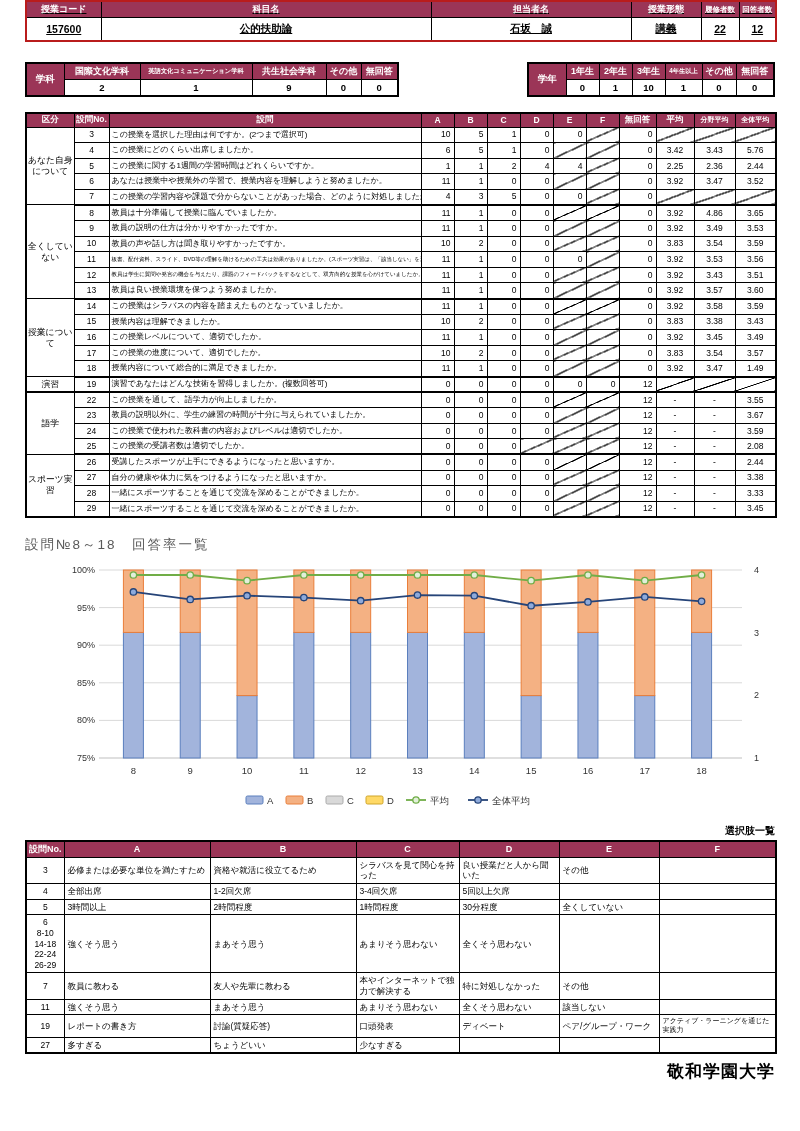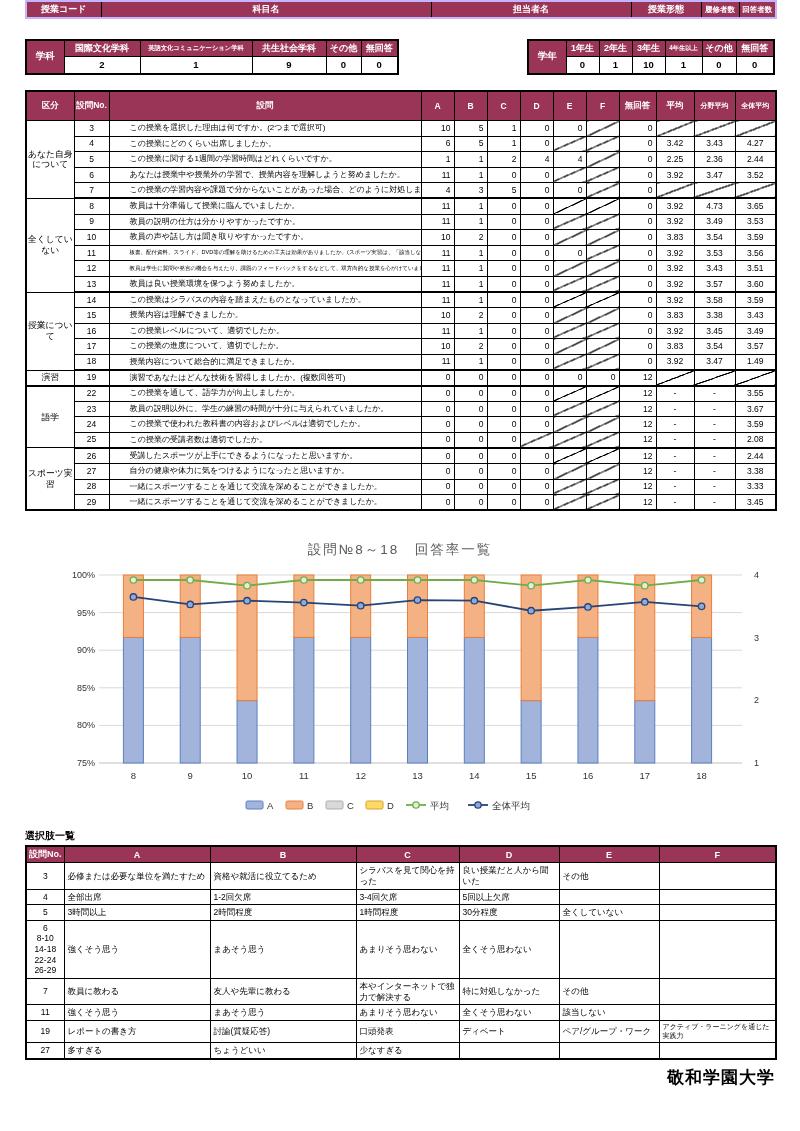--- a/index.html
+++ b/index.html
@@ -9,60 +9,60 @@
     font-family:"Liberation Sans","DejaVu Sans",sans-serif; overflow:hidden;
   }
   .content { padding:0 25px; }
   .page-title { text-align:center; font-weight:bold; font-size:14px; margin:32px 0 10px; letter-spacing:1px; }
 
   table { border-collapse:collapse; table-layout:fixed; width:100%; }
   th,td { overflow:hidden; }
   .hd { background:#9b3557; color:#fff; font-weight:bold; font-size:9px; }
 
   
-  .course-table { border:2px solid #c4b5fd; }
+  .course-table { border:2px solid #b91c1c;text-decoration:underline; }
   .course-table th,.course-table td { border:1px solid #000; }
   .course-table th { height:15px; }
   .course-table td { height:23px; text-align:center; font-size:10.5px; font-weight:bold; }
   .th-sm { font-size:7.5px; }
 
   
   .sub-row { display:flex; justify-content:space-between; margin-top:20px; }
   .mini-table { border:2px solid #000; }
   .mini-table th,.mini-table td { border:1px solid #000; }
   .mini-table th { height:16px; }
   .mini-table td { height:17px; text-align:center; font-size:9.5px; font-weight:bold; }
   .dept-table { width:372px; } .grade-table { width:246px; }
   .th-xs { font-size:6.3px; }
   .lbl { font-size:9.5px; }
 
   
   .survey-table { margin-top:15px; border:2px solid #000; }
   .survey-table th,.survey-table td { border:1px solid #000; padding:0; }
-  .survey-table th { height:30px; font-size:8.5px; }
+  .survey-table th { height:14px; font-size:8.5px; }
   .survey-table th.th-xxs { font-size:7px; }
   .survey-table td { height:15.6px; font-size:8.5px; line-height:1.05; white-space:nowrap; }
   .survey-table tr.sec-end td { border-bottom:2px solid #000; }
   td.cat { text-align:center; font-size:8.8px; white-space:normal; line-height:1.25; }
   td.qno { text-align:center; }
-  td.q { text-align:left; font-size:8px; padding:0 20px; }
+  td.q { text-align:left; font-size:8px; padding:0 2px; }
   td.q.sm { font-size:5.5px; }
   td.num { text-align:right; padding-right:3px; }
   td.avg { text-align:center; }
   td.diag {
     background:linear-gradient(to bottom right, transparent calc(50% - 0.6px),
       #000 calc(50% - 0.6px), #000 calc(50% + 0.6px), transparent calc(50% + 0.6px));
   }
 
   
-  .chart-title { text-align:center; font-size:13.5px; color:#595959; margin:30px 0 2px; letter-spacing:2px; }
+  .chart-title { text-align:left; font-size:13.5px; color:#595959; margin:18px 0 2px; letter-spacing:2px; }
   .chart-svg { display:block; width:750px; height:258px; }
 
   
-  .choices-title { font-size:10px; font-weight:bold; margin:10px 0 2px; }
+  .choices-title { font-size:10px; font-weight:bold; margin:10px 0 2px;text-align:right; }
   .choices-table { border:2px solid #000; }
   .choices-table th,.choices-table td { border:1px solid #000; }
   .choices-table th { height:15px; }
   .choices-table td { font-size:8.5px; padding:2px 3px; vertical-align:middle; line-height:1.25; }
   .choices-table td.cno { text-align:center; white-space:pre-line; padding:2px 0; }
   .choices-table td.cf-sm { font-size:7px; }
 
   .logo { font-weight:bold; font-size:17px; text-align:right; margin-top:6px; letter-spacing:1px;
           font-family:"Liberation Sans","DejaVu Sans",sans-serif; }
 </style>
@@ -82,20 +82,28 @@
         <col style="width:37px">
       </colgroup>
     <tbody>
         <tr>
       <th class="hd">授業コード</th>
       <th class="hd">科目名</th>
       <th class="hd">担当者名</th>
       <th class="hd">授業形態</th>
       <th class="hd th-sm">履修者数</th>
       <th class="hd th-sm">回答者数</th>
+    </tr>
+    <tr>
+      <td>157600</td>
+      <td>公的扶助論</td>
+      <td>石坂　誠</td>
+      <td>講義</td>
+      <td>22</td>
+      <td>12</td>
     </tr>
   </tbody>
     </table>
 
   <div class="sub-row">
     <table class="mini-table dept-table">
       <colgroup>
           <col style="width:38px">
           <col style="width:76px">
           <col style="width:112px">
@@ -207,21 +215,21 @@
           <td class="q">この授業にどのくらい出席しましたか。</td>
           <td class="num">6</td>
           <td class="num">5</td>
           <td class="num">1</td>
           <td class="num">0</td>
           <td class="num diag"></td>
           <td class="num diag"></td>
           <td class="num">0</td>
           <td class="avg">3.42</td>
           <td class="avg">3.43</td>
-          <td class="avg">4.27</td>
+          <td class="avg">5.76</td>
         </tr>
         <tr>
           <td class="qno">5</td>
           <td class="q">この授業に関する1週間の学習時間はどれくらいですか。</td>
           <td class="num">1</td>
           <td class="num">1</td>
           <td class="num">2</td>
           <td class="num">4</td>
           <td class="num">4</td>
           <td class="num diag"></td>
@@ -263,21 +271,21 @@
           <td class="qno">8</td>
           <td class="q">教員は十分準備して授業に臨んでいましたか。</td>
           <td class="num">11</td>
           <td class="num">1</td>
           <td class="num">0</td>
           <td class="num">0</td>
           <td class="num diag"></td>
           <td class="num diag"></td>
           <td class="num">0</td>
           <td class="avg">3.92</td>
-          <td class="avg">4.73</td>
+          <td class="avg">4.86</td>
           <td class="avg">3.65</td>
         </tr>
         <tr>
           <td class="qno">9</td>
           <td class="q">教員の説明の仕方は分かりやすかったですか。</td>
           <td class="num">11</td>
           <td class="num">1</td>
           <td class="num">0</td>
           <td class="num">0</td>
           <td class="num diag"></td>

